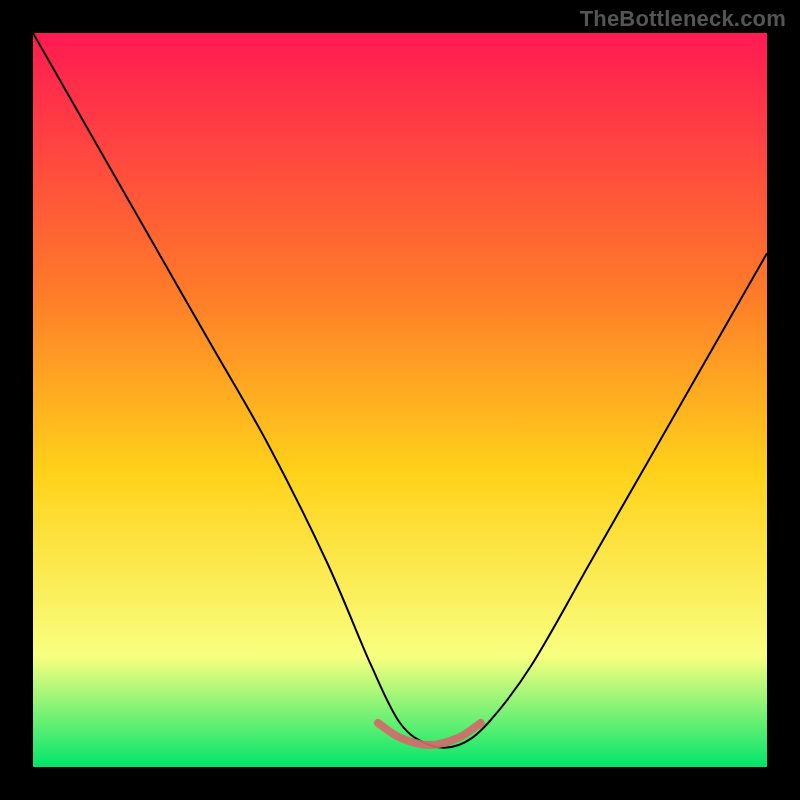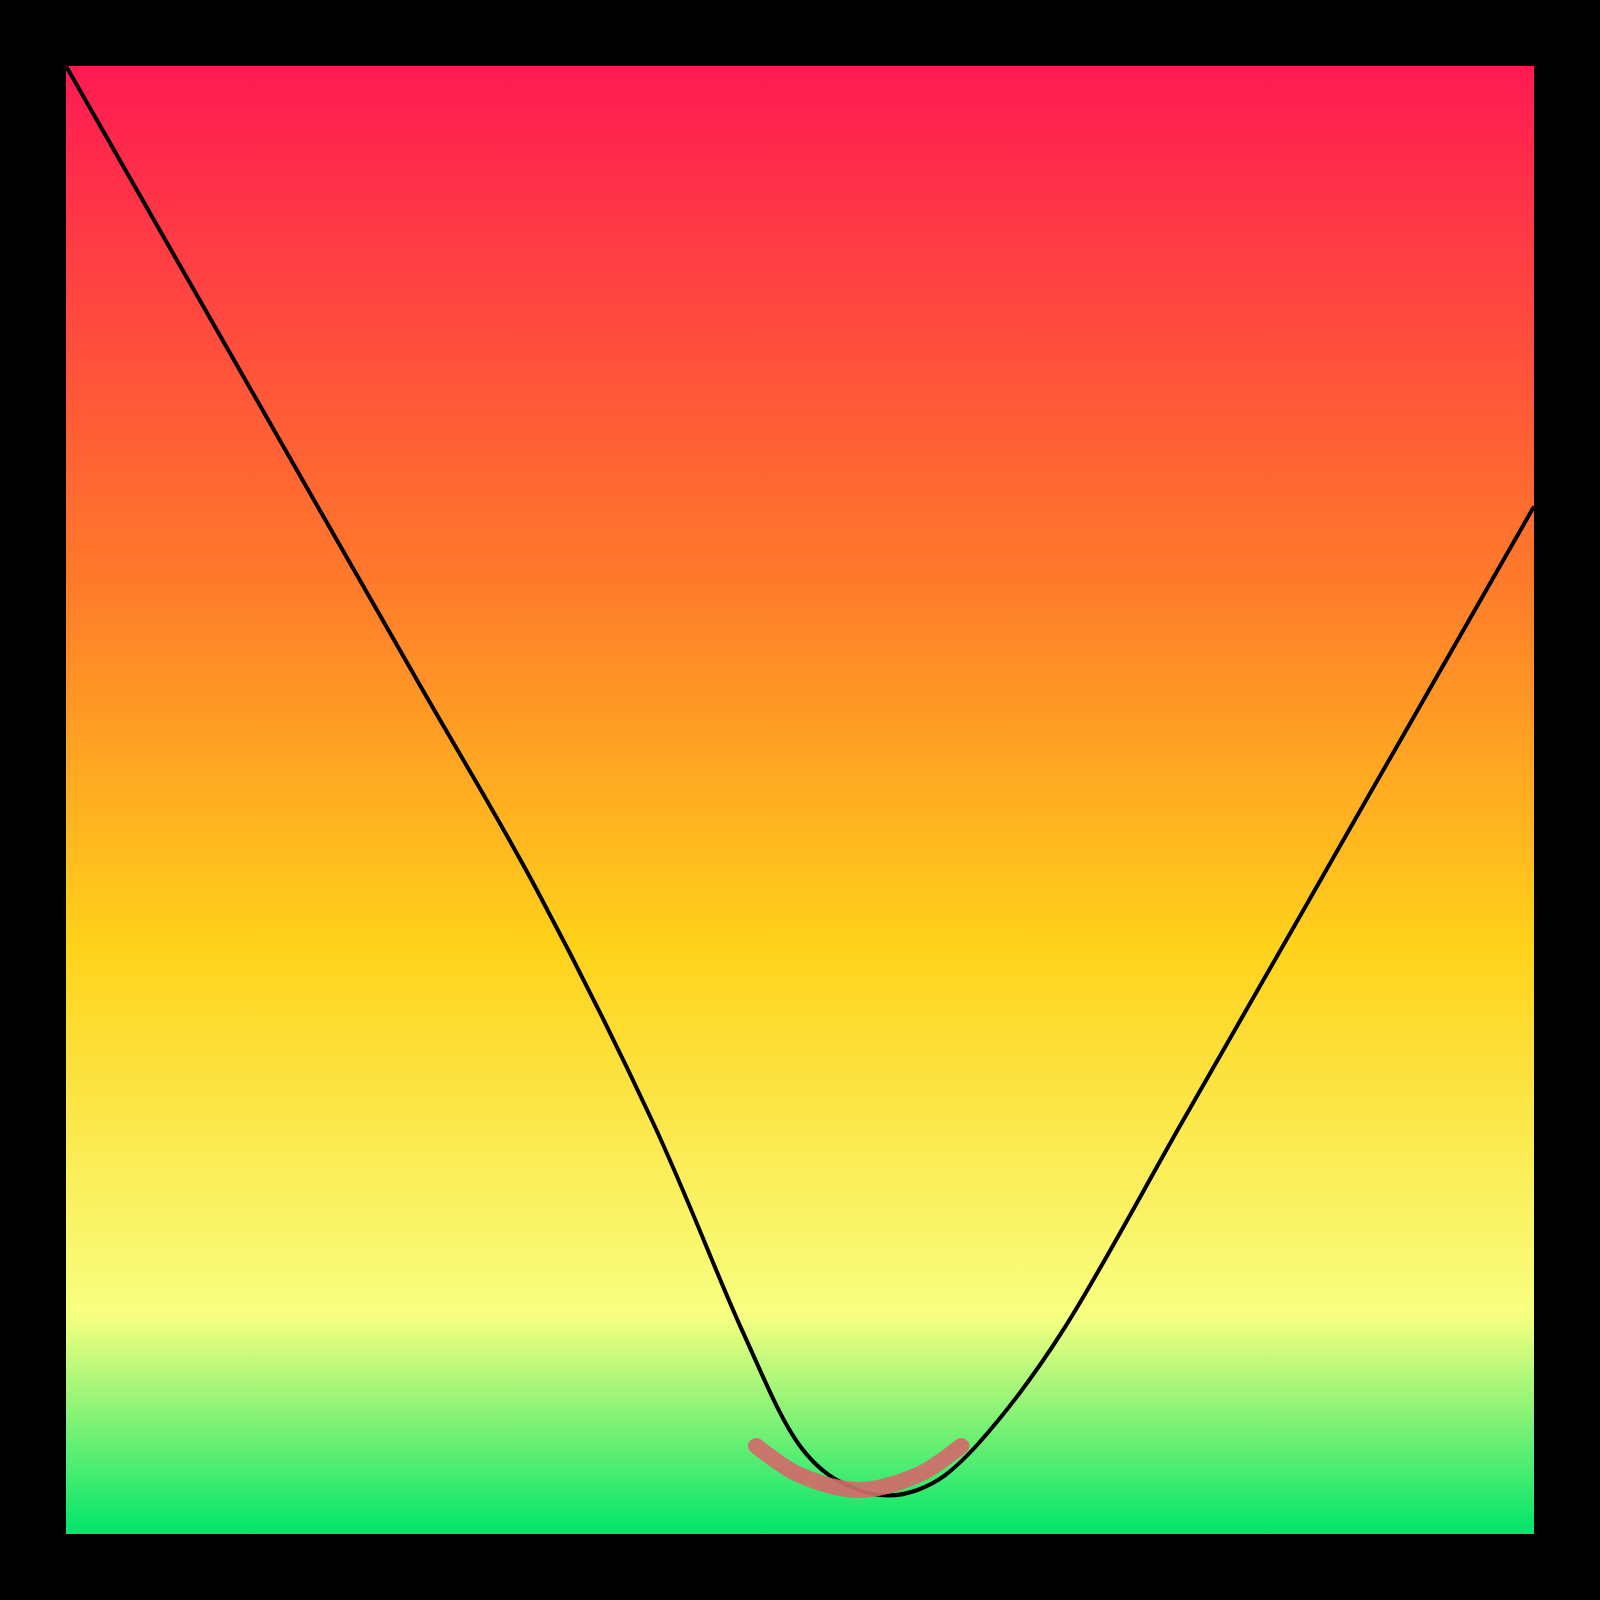--- a/index.html
+++ b/index.html
@@ -51,20 +51,21 @@
     stroke-width: 8;
     stroke-linecap: round;
     stroke-linejoin: round;
     opacity: 0.92;
   }
 </style>
 </head>
 <body>
 
 <div class="frame">
+  <div class="watermark">TheBottleneck.com</div>
 
   <div class="plot-wrap">
     <svg id="plot-svg" width="734" height="734" viewBox="0 0 734 734">
       <defs>
         <linearGradient id="bg-grad" x1="0" y1="0" x2="0" y2="1">
           <stop id="g0" offset="0%" stop-color="#ff1a52"></stop>
           <stop id="g1" offset="35%" stop-color="#ff7a2a"></stop>
           <stop id="g2" offset="60%" stop-color="#ffd21a"></stop>
           <stop id="g3" offset="85%" stop-color="#f8ff80"></stop>
           <stop id="g4" offset="100%" stop-color="#00e56a"></stop>

